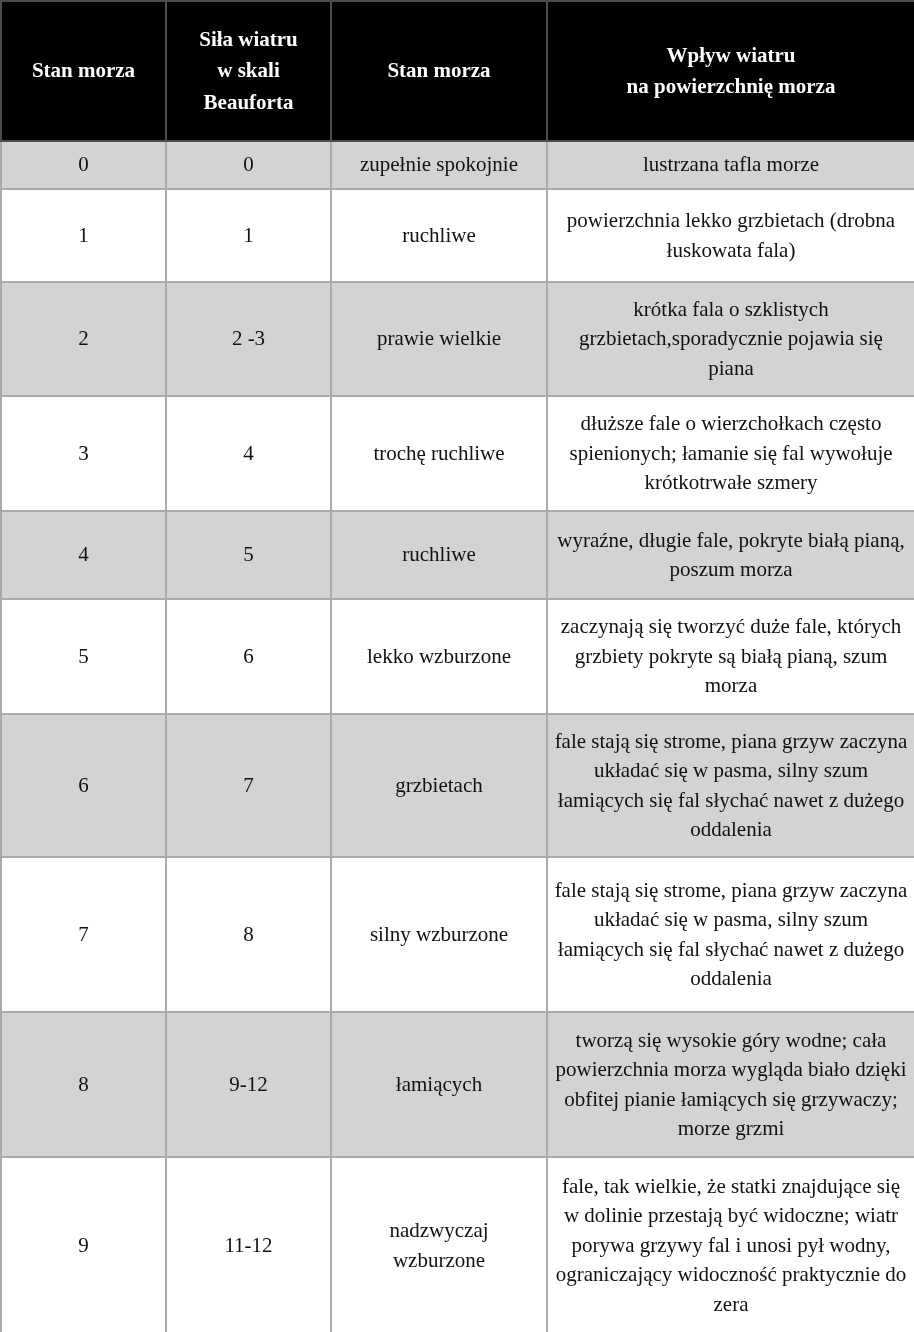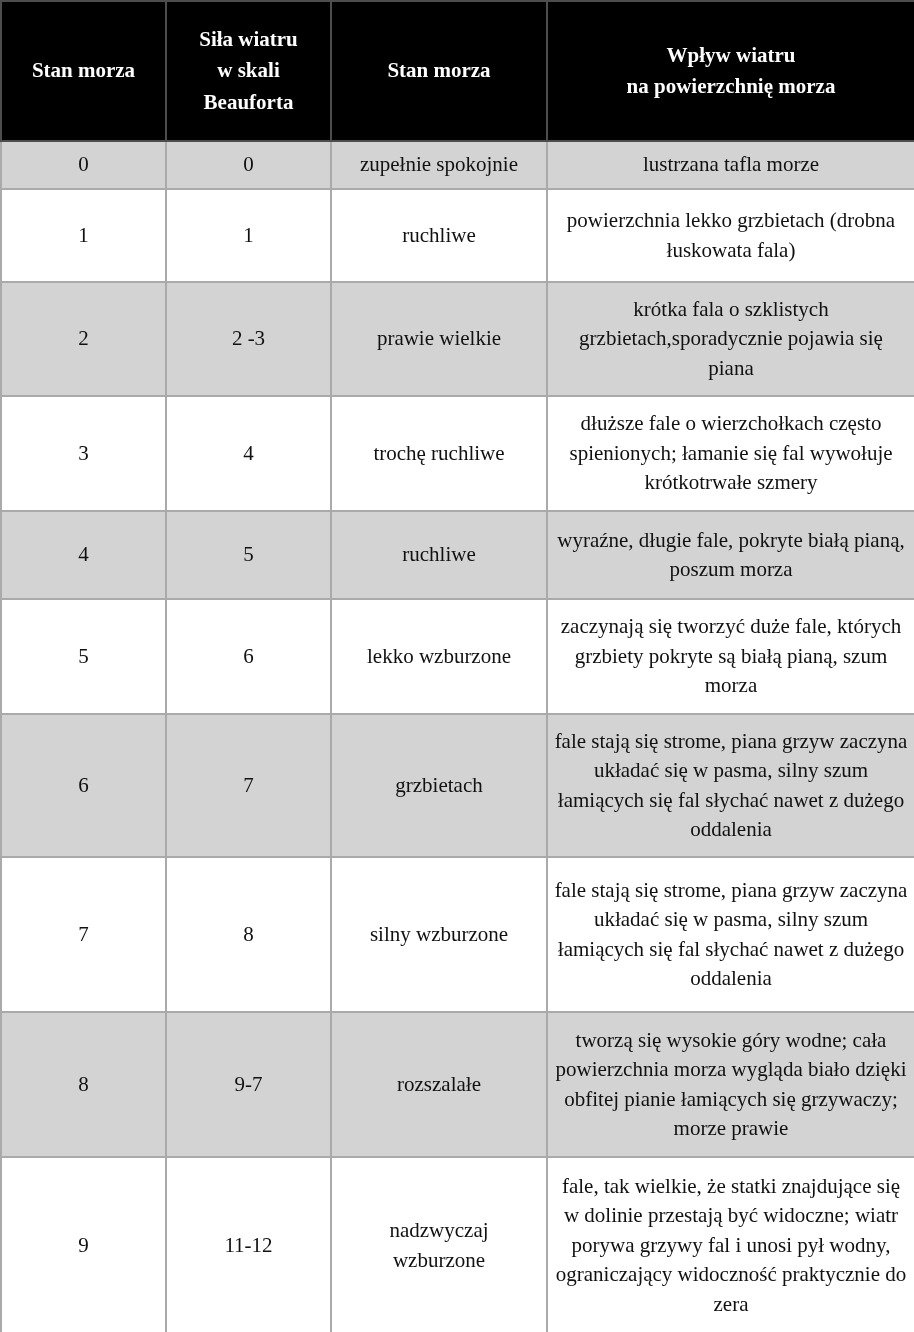--- a/index.html
+++ b/index.html
@@ -133,23 +133,23 @@
         <td>fale stają się strome, piana grzyw zaczyna układać się w pasma, silny szum łamiących się fal słychać nawet z dużego oddalenia</td>
       </tr>
       <tr>
         <td>7</td>
         <td>8</td>
         <td class="state-name">silny wzburzone</td>
         <td>fale stają się strome, piana grzyw zaczyna układać się w pasma, silny szum łamiących się fal słychać nawet z dużego oddalenia</td>
       </tr>
       <tr>
         <td>8</td>
-        <td>9-7</td>
-        <td class="state-name">rozszalałe</td>
-        <td>tworzą się wysokie góry wodne; cała powierzchnia morza wygląda biało dzięki obfitej pianie łamiących się grzywaczy; morze prawie</td>
+        <td>9-12</td>
+        <td class="state-name">łamiących</td>
+        <td>tworzą się wysokie góry wodne; cała powierzchnia morza wygląda biało dzięki obfitej pianie łamiących się grzywaczy; morze grzmi</td>
       </tr>
       <tr>
         <td>9</td>
         <td>11-12</td>
         <td class="state-name">nadzwyczaj
 wzburzone</td>
         <td>fale, tak wielkie, że statki znajdujące się w dolinie przestają być widoczne; wiatr porywa grzywy fal i unosi pył wodny, ograniczający widoczność praktycznie do zera</td>
       </tr>
     </tbody>
   </table>

